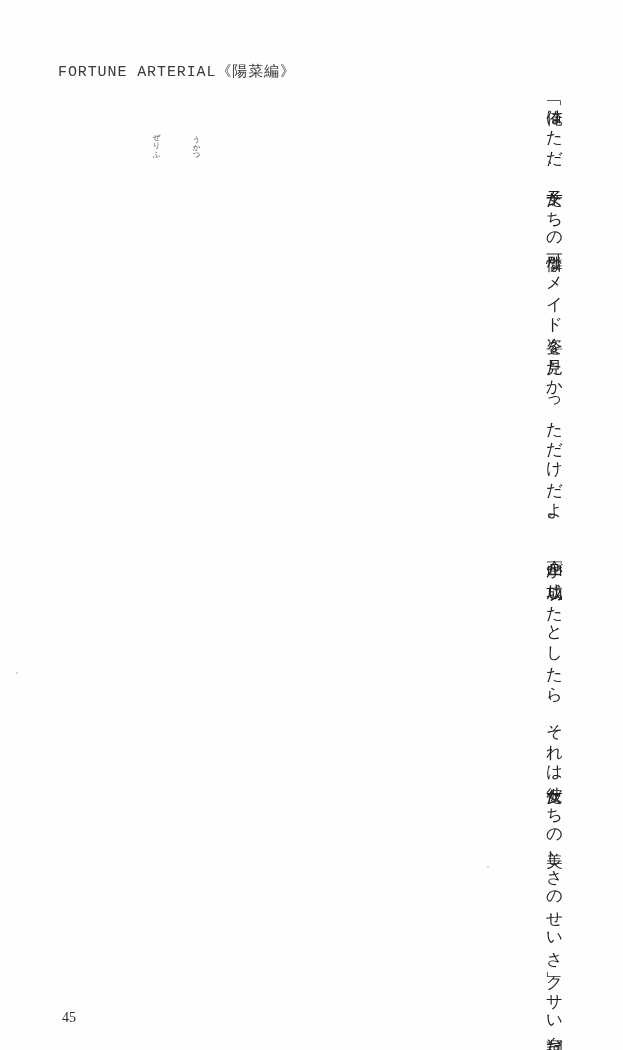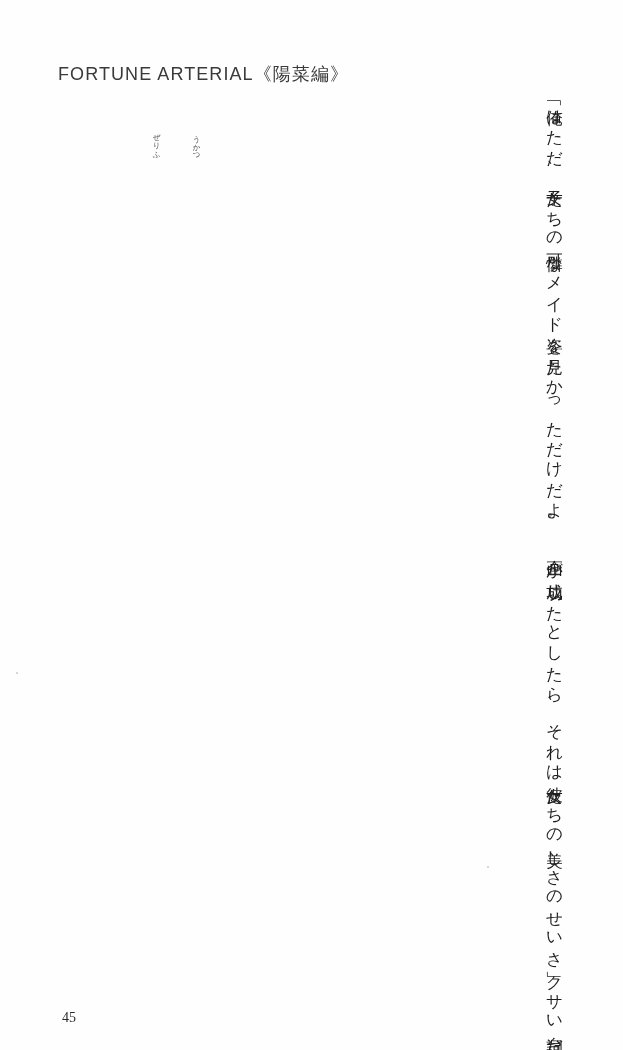--- a/index.html
+++ b/index.html
@@ -19,22 +19,22 @@
     position: absolute;
     inset: 0;
     background: #fefefe;
   }
 
   
   .running-head {
     position: absolute;
     top: 62px;
     left: 58px;
-    font-family: Liberation Sans, sans-serif;
-    font-size: 18px;
+    font-family: Liberation Mono, monospace;
+    font-size: 15px;
     letter-spacing: 0.06em;
     color: #3a3a3a;
     white-space: nowrap;
   }
 
   
   .body-text {
     position: absolute;
     top: 95px;
     right: 52px;

